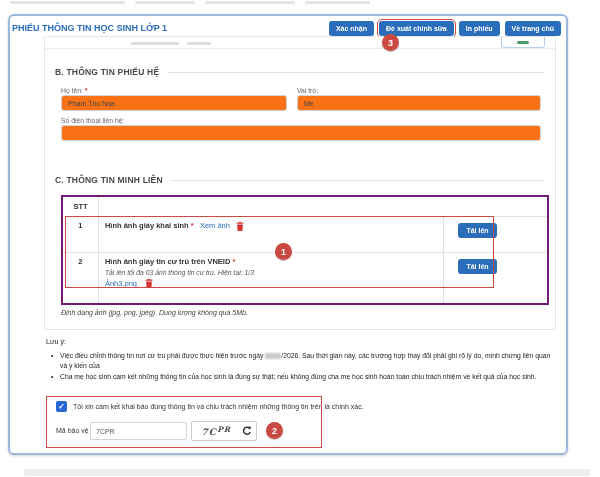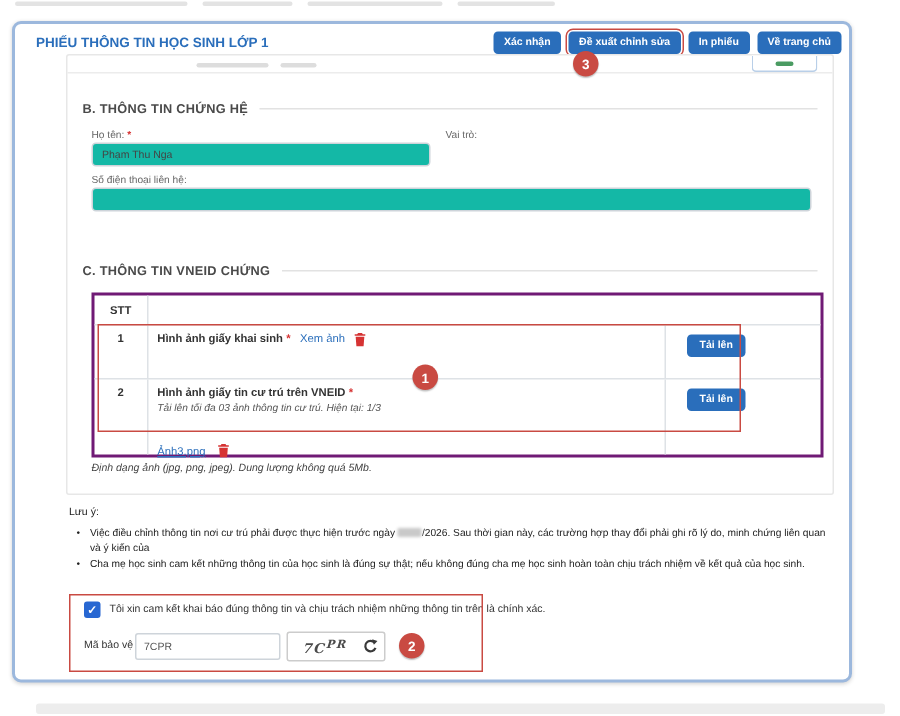--- a/index.html
+++ b/index.html
@@ -13,21 +13,21 @@
   
   .frag-bar { position:absolute; height:3px; background:#d7d7d7; border-radius:1.5px; opacity:.7; }
   .bottom-strip { position:absolute; left:24px; top:469px; width:566px; height:7px; background:#ededed; border-radius:2px; }
 
   
   .window {
     position:absolute; left:8px; top:14px; width:560px; height:441px;
     border:2px solid #9cb8dd; border-radius:6px; background:#fff;
     box-shadow:0 1px 3px rgba(0,0,0,.18);
   }
-  .hdr { position:absolute; left:0; top:0; right:0; height:22px; display:flex; align-items:center; padding:2px 5px 0 14px; }
+  .hdr { position:absolute; left:0; top:0; right:0; height:22px; display:flex; align-items:center; padding:2px 5px 0 2px; }
   .page-title { font-size:9px; font-weight:bold; color:#2a6ebb; flex:1; }
   .hdr-btns { display:flex; gap:5px; }
   .btn {
     background:#2a6ebb; color:#fff; border:none; border-radius:3px;
     font-size:7px; font-weight:bold; padding:4px 7px; cursor:pointer;
     font-family:"Liberation Sans", sans-serif; white-space:nowrap;
   }
   .btn.hl { outline:1.5px solid #c94a42; outline-offset:1.5px; }
 
   
@@ -44,21 +44,21 @@
   }
   .green-dash { width:12px; height:3px; background:#4a9b62; border-radius:2px; }
 
   .legend { position:absolute; left:10px; right:10px; display:flex; align-items:center; }
   .legend-text { font-size:8.5px; font-weight:bold; color:#4a4a4a; letter-spacing:.2px; white-space:nowrap; }
   .legend-line { flex:1; height:1px; background:#e2e2e2; margin-left:8px; }
 
   .fld-label { position:absolute; font-size:6.8px; color:#666; }
   .star { color:#d63333; font-weight:bold; }
   .ro-input {
-    position:absolute; height:16px; background:#14b8a6; border:1px solid #ced4da;
+    position:absolute; height:16px; background:#f97316; border:1px solid #ced4da;
     border-radius:3px; font-size:7px; color:#444; padding:0 6px;
     font-family:"Liberation Sans", sans-serif;
   }
   .wh-input {
     position:absolute; height:18px; background:#fff; border:1px solid #ced4da;
     border-radius:2px; font-size:7px; color:#555; padding:0 5px;
     font-family:"Liberation Sans", sans-serif;
   }
 
   
@@ -68,21 +68,21 @@
   .tc { border-right:1px solid #dee2e6; padding:4px 6px; }
   .tc:last-child { border-right:none; }
   .c-stt { width:36px; text-align:center; font-weight:bold; }
   .c-content { width:347px; }
   .c-act { width:103px; display:flex; align-items:flex-start; padding-top:6px; }
   .thead .tc { font-weight:bold; text-align:center; padding:5px 6px; }
   .row-title { font-weight:bold; color:#333;text-align:right; }
   .link { color:#2a6ebb; text-decoration:none; cursor:pointer; }
   .link.u { text-decoration:underline; }
   .it-note { font-style:italic; font-size:6.8px; color:#555; margin-top:3px; }
-  .file-line { margin-top:20px; display:flex; align-items:center; gap:4px; }
+  .file-line { margin-top:3px; display:flex; align-items:center; gap:4px; }
   .trash { display:inline-flex; cursor:pointer; margin-left:4px; vertical-align:middle; }
   .btn-upload { background:#2a6ebb; color:#fff; border:none; border-radius:3px; font-size:7px; font-weight:bold; padding:4px 8px; margin-left:8px; cursor:pointer; font-family:"Liberation Sans", sans-serif; }
   .fmt-note { position:absolute; left:16px; top:272px; font-style:italic; font-size:7px; color:#444; }
 
   
   .notes { position:absolute; left:36px; top:322px; width:508px; }
   .notes-title { font-size:7px; color:#222; }
   .notes ul { list-style:none; margin-top:6px; padding-left:14px; }
   .notes li { font-size:6.8px; line-height:9.5px; color:#222; margin-bottom:2px; position:relative; }
   .notes li::before { content:"•"; position:absolute; left:-9px; }
@@ -132,36 +132,37 @@
 
     <div class="partial-row">
       <div class="partial-txt" style="left:86px; width:48px;"></div>
       <div class="partial-txt" style="left:142px; width:24px;"></div>
       <div class="mini-btn">
         <span class="green-dash"></span>
       </div>
     </div>
 
     <div class="legend" style="top:30px;">
-      <span class="legend-text">B. THÔNG TIN CHỨNG HỆ</span>
+      <span class="legend-text">B. THÔNG TIN PHIẾU HỆ</span>
       <span class="legend-line"></span>
     </div>
 
     <div class="fld-label" style="left:16px; top:50px;">
       <span>Họ tên:</span> <span class="star">*</span>
     </div>
     <input class="ro-input" style="left: 16px; top: 58px; width: 226px;" readonly="" value="Phạm Thu Nga">
 
     <div class="fld-label" style="left:252px; top:50px;">Vai trò:</div>
+    <input class="ro-input" style="left: 252px; top: 58px; width: 244px;" readonly="" value="Mẹ">
 
     <div class="fld-label" style="left:16px; top:80px;">Số điện thoại liên hệ:</div>
     <input class="ro-input" style="left: 16px; top: 88px; width: 480px;" readonly="" value="">
 
     <div class="legend" style="top:138px;">
-      <span class="legend-text">C. THÔNG TIN VNEID CHỨNG</span>
+      <span class="legend-text">C. THÔNG TIN MINH LIÊN</span>
       <span class="legend-line"></span>
     </div>
 
     <div class="tbl">
       <div class="trow thead">
         <div class="tc c-stt">STT</div>
         <div class="tc c-act"></div>
       </div>
 
       <div class="trow" style="height:36px;">

